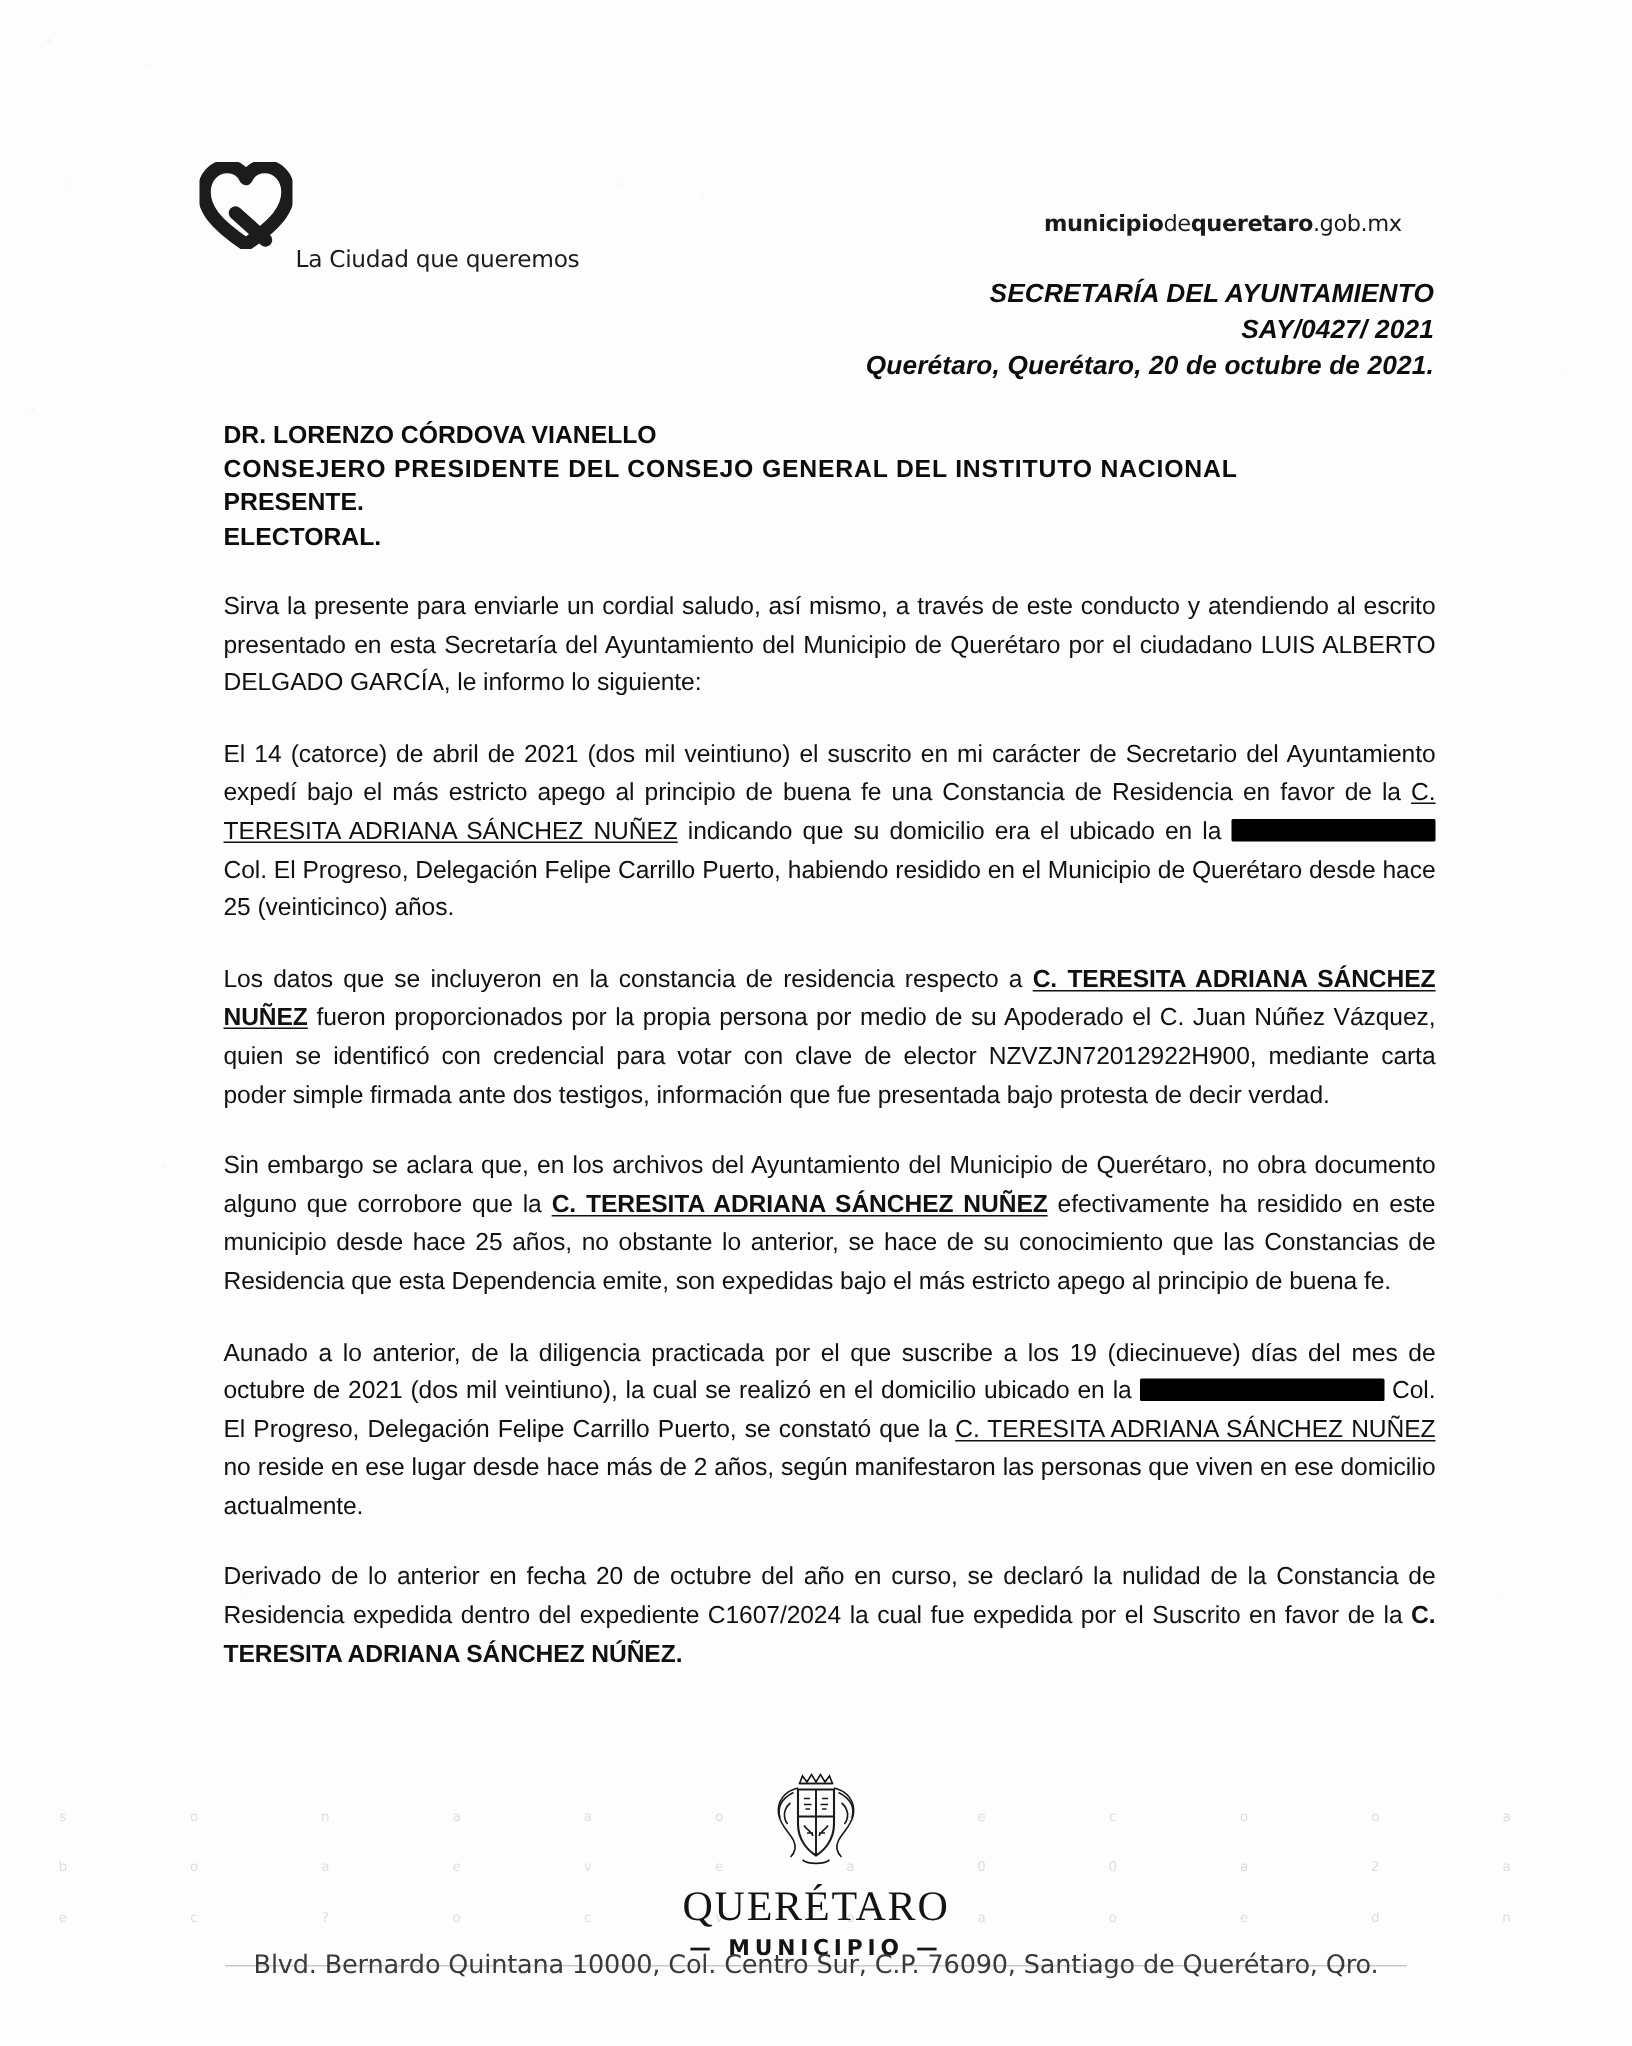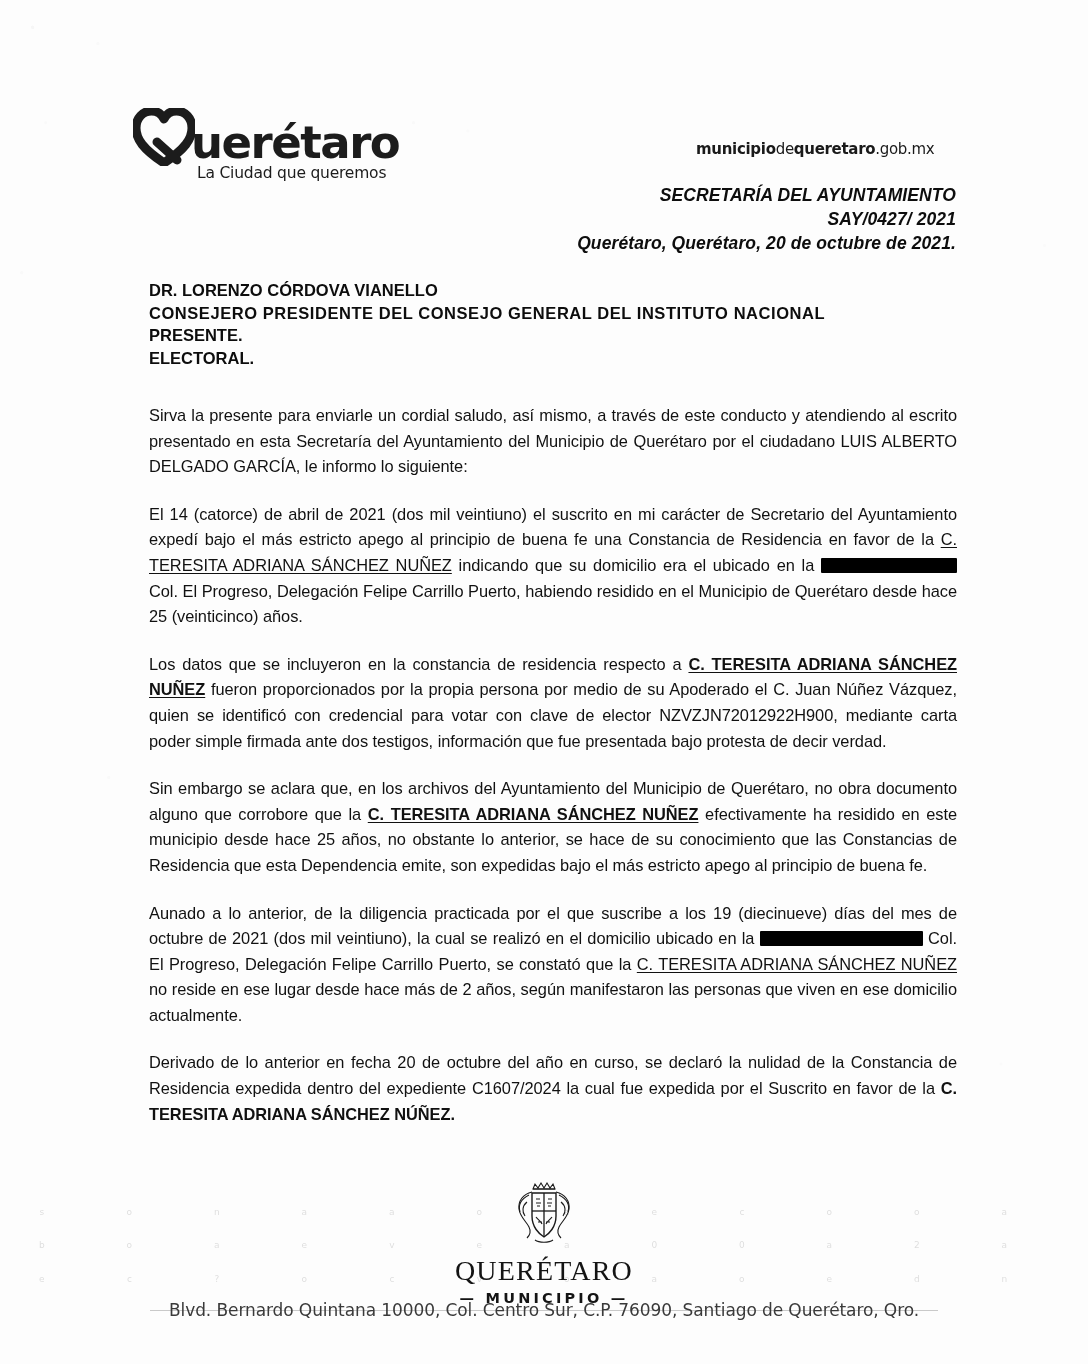--- a/index.html
+++ b/index.html
@@ -126,21 +126,21 @@
   .addressee .wide { letter-spacing: 0.55px; }
 
   
   .body-zone {
     position: absolute;
     left: 149px;
     top: 388px;
     width: 808px;
   }
   p.para {
-    margin: 15px 0 22px 0;
+    margin: 4px 0 22px 0;
     font-size: 16.4px;
     line-height: 25.6px;
     text-align: justify;
     color: #111111;
     letter-spacing: -0.05px;
   }
   p.para:last-child { margin-bottom: 0; }
   .u { text-decoration: underline; text-underline-offset: 2px; }
   .b { font-weight: 700; }
   .redact {
@@ -209,21 +209,20 @@
   <div class="header-zone">
 
     <div class="logo-block">
       <div class="logo-row">
         <span class="logo-heart">
           <svg viewBox="0 0 62 58" width="62" height="58" aria-hidden="true">
             <path d="M31 55 C10 41 3 31 3 20 C3 10 10 3 18.5 3 C24.5 3 29 6.5 31 11 C33 6.5 37.5 3 43.5 3 C52 3 59 10 59 20 C59 31 52 41 31 55 Z" fill="none" stroke="#1c1c1c" stroke-width="9" stroke-linejoin="round"></path>
             <path d="M24 34 L44 52" stroke="#1c1c1c" stroke-width="9" stroke-linecap="round"></path>
           </svg>
         </span>
-        <span class="logo-word">uerétaro</span>
       </div>
       <div class="logo-tagline">La Ciudad que queremos</div>
     </div>
 
     <div class="site-url">
       <b>municipio</b><span>de</span><b>queretaro</b><span>.gob.mx</span>
     </div>
 
     <div class="header-lines">
       <div>SECRETARÍA DEL AYUNTAMIENTO</div>

